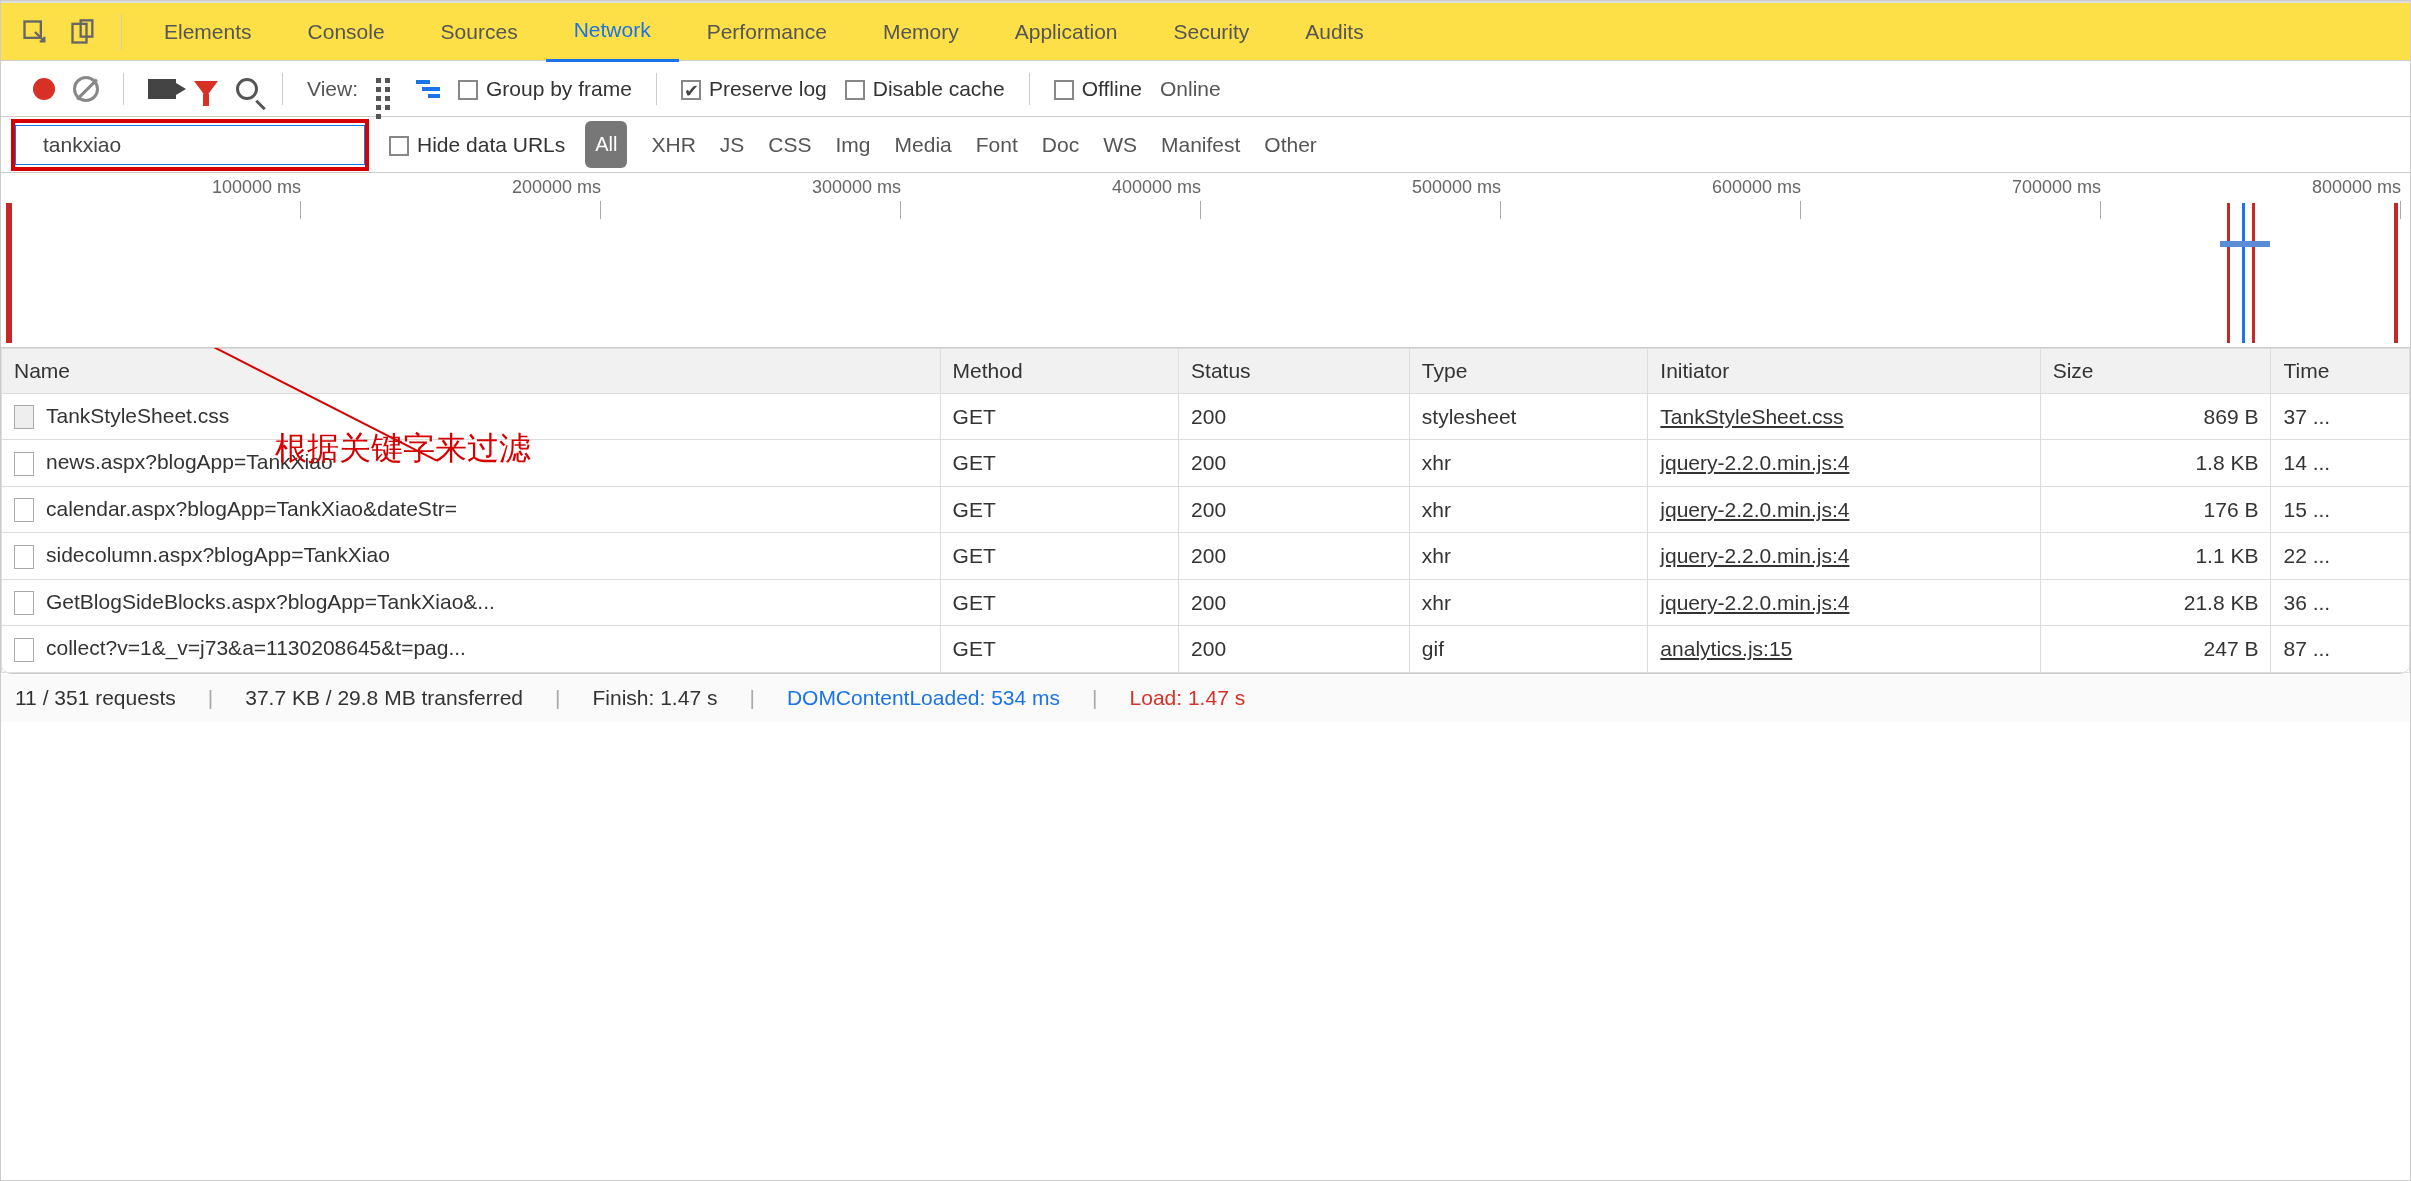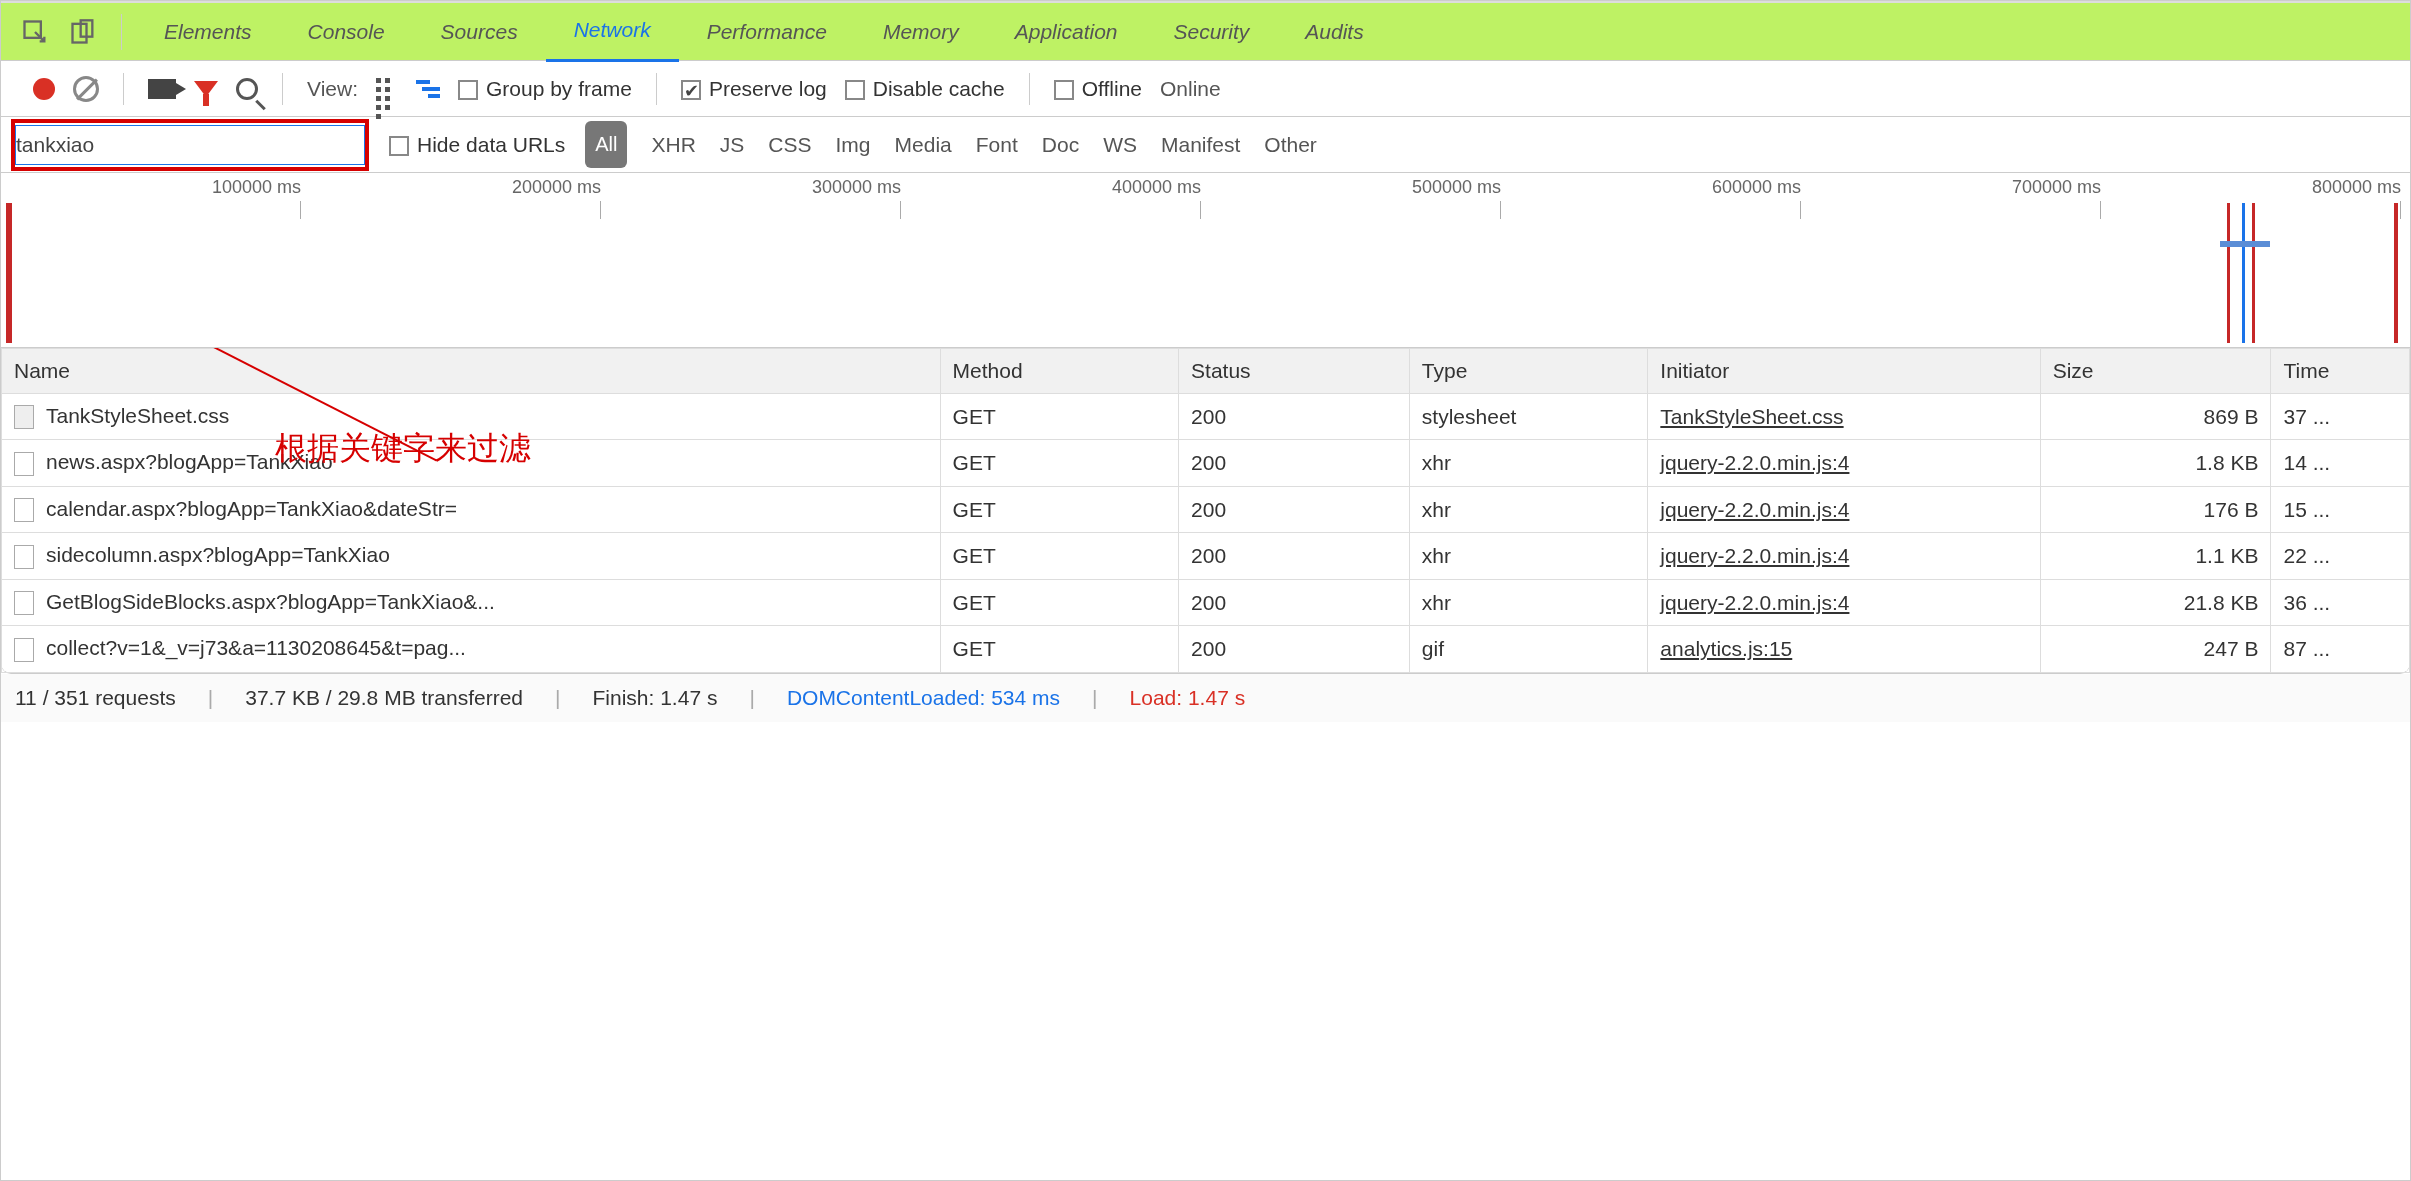--- a/index.html
+++ b/index.html
@@ -13,23 +13,22 @@
     overflow: hidden;
     border: 1px solid #ccc;
   }
   
   .tabs {
     display: flex;
     align-items: center;
     height: 60px;
     border-bottom: 1px solid #ccc;
     padding: 0 10px;
-    background: #bef264;
+    background: #fde047;
     border-top: 2px solid #ddd;
-    font-style: italic;
   }
   .tabs .icon-btn { width: 48px; height: 48px; display:flex;align-items:center;justify-content:center;color:#666; }
   .tabs .sep { width:1px;height:36px;background:#ccc;margin:0 14px; }
   .tab { padding: 0 28px; height: 60px; display:flex;align-items:center; color:#555; cursor:pointer; }
   .tab.active { color:#1a73e8; border-bottom: 3px solid #1a73e8; }
   
   .toolbar {
     display:flex; align-items:center; height:56px; padding:0 32px; border-bottom:1px solid #ccc;
     gap: 18px;
     background:#fff;
@@ -51,21 +50,21 @@
   .listview{flex-wrap:wrap;width:22px;height:22px;align-content:space-between;}
   .waterfallicon{display:inline-flex;flex-direction:column;gap:3px;}
   .waterfallicon span{height:4px;background:#1a73e8;display:block;}
   .waterfallicon span:nth-child(1){width:14px;margin-left:0;}
   .waterfallicon span:nth-child(2){width:18px;margin-left:6px;}
   .waterfallicon span:nth-child(3){width:12px;margin-left:12px;}
   .lbl{color:#555;}
   
   .filterrow{display:flex;align-items:center;height:56px;border-bottom:1px solid #ccc;padding:0 10px;gap:20px;}
   .filterbox{border:4px solid #d60000;padding:0;display:flex;align-items:center;height:52px;}
-  .filterinput{border:1px solid #1a73e8;height:40px;width:350px;font-size:21px;padding:0 0;outline:none;color:#444;}
+  .filterinput{border:1px solid #1a73e8;height:40px;width:350px;font-size:21px;padding:0 27px;outline:none;color:#444;}
   .pill{background:#777;color:#fff;border-radius:6px;padding:12px 10px;font-size:20px;}
   .ftype{color:#555;cursor:pointer;}
   
   .timeline{height:175px;border-bottom:1px solid #ccc;position:relative;background:#fff;}
   .timeline .ticks{display:flex;font-size:18px;color:#666;padding:4px 0;}
   .timeline .tick{width:300px;text-align:right;position:relative;}
   .timeline .tick::before{content:"";position:absolute;right:0;top:24px;width:1px;height:18px;background:#aaa;}
   .timeline .leftbar{position:absolute;left:5px;top:30px;width:6px;height:140px;background:#c62828;}
   .timeline .rightv1{position:absolute;right:165px;top:30px;width:3px;height:140px;background:#1a73e8;}
   .timeline .rightv2{position:absolute;right:155px;top:30px;width:3px;height:140px;background:#c62828;}

